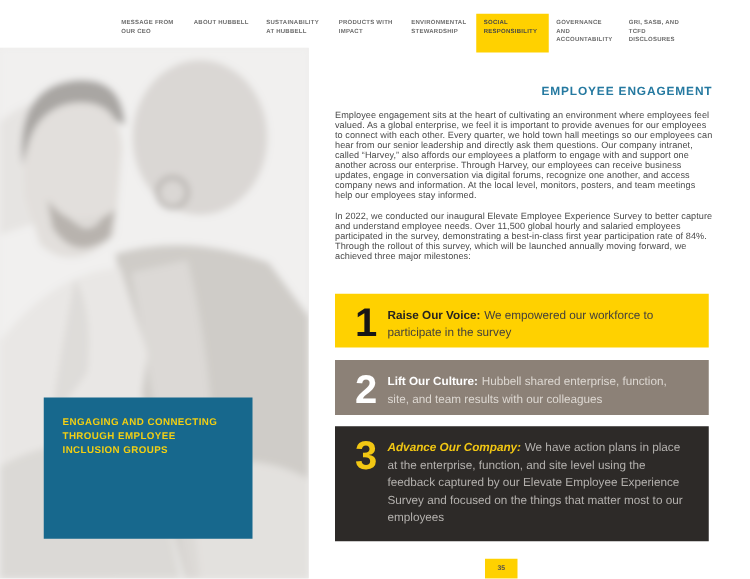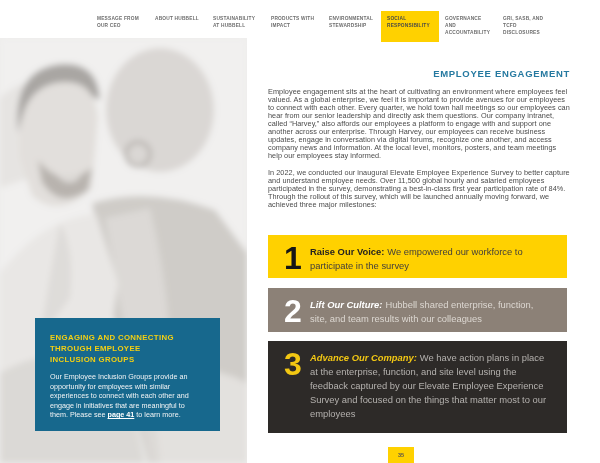--- a/index.html
+++ b/index.html
@@ -11,21 +11,21 @@
   .topnav-inner{position:absolute;top:11px;left:91px;display:flex;}
   .nav-item{width:58px;box-sizing:border-box;padding:5px 6px;font-size:4.8px;line-height:1.45;
     letter-spacing:.2px;color:#6d6d6d;text-transform:uppercase;font-weight:bold;cursor:pointer;}
   .nav-item.active{background:#FFD100;color:#4a4a45;}
 
   
   .photo{position:absolute;left:0;top:38px;width:247px;height:425px;background:#eeedec;overflow:hidden;}
   .photo svg{display:block;}
 
   
-  .callout{position:absolute;left:35px;top:318px;width:185px;height:113px;box-sizing:border-box;
+  .callout{position:absolute;left:35px;top:318px;width:167px;height:113px;box-sizing:border-box;
     background:#17688D;padding:15px 14px 0 15px;z-index:4;}
   .callout-title{color:#F2CF13;font-weight:bold;font-size:7.8px;line-height:1.38;letter-spacing:.35px;
     text-transform:uppercase;margin:0 0 7px 0;width:138px;}
   .callout-body{color:#f2f4f5;font-size:7.2px;line-height:1.32;width:144px;margin:0;}
   .callout-link{color:#ffffff;text-decoration:underline;font-weight:bold;cursor:pointer;margin-right:2px;}
 
   
   .article{position:absolute;left:268px;top:68px;width:302px;}
   .article-heading{margin:0 0 9px 0;font-size:9.5px;font-weight:bold;letter-spacing:.7px;color:#2579A0;
     text-transform:uppercase;text-align:right;}
@@ -37,21 +37,21 @@
   .ms-number{font-weight:bold;font-size:32px;line-height:.92;width:26px;flex:none;letter-spacing:-1px;}
   .ms-text{font-size:9.4px;line-height:1.5;padding-top:1px;width:248px;}
   .ms-label{font-weight:bold;margin-right:3px;}
   .ms-1{top:235px;height:43px;background:#FFD100;}
   .ms-1 .ms-number{color:#161616;}
   .ms-1 .ms-text{color:#44403a;}
   .ms-1 .ms-label{color:#27241f;}
   .ms-2{top:288px;height:44px;background:#8C8177;}
   .ms-2 .ms-number{color:#ffffff;}
   .ms-2 .ms-text{color:#ddd8d2;}
-  .ms-2 .ms-label{color:#ffffff;font-style:italic;}
+  .ms-2 .ms-label{color:#ffffff;}
   .ms-3{top:341px;height:92px;background:#2D2A28;}
   .ms-3 .ms-number{color:#F2C713;}
   .ms-3 .ms-text{color:#b4b1ae;}
   .ms-3 .ms-label{color:#F2C713;font-style:italic;}
 
   
   .page-tab{position:absolute;left:388px;top:447px;width:26px;height:16px;background:#FFD100;
     display:flex;align-items:center;justify-content:center;font-size:5.5px;color:#5d564a;font-weight:bold;}
 </style>
 </head>
@@ -94,22 +94,20 @@
         <path d="M0 235 Q42 180 96 176 L118 245 L92 425 L0 425 Z" fill="#e9e7e5"></path>
         <path d="M60 185 Q75 210 70 260 L40 300 Q50 235 60 185 Z" fill="#dedcd9"></path>
         <path d="M0 335 Q60 300 125 335 L145 425 L0 425 Z" fill="#dbd9d6"></path>
         <path d="M150 340 Q200 320 247 345 L247 425 L160 425 Z" fill="#e3e1de"></path>
       </g>
     </svg>
   </div>
 
   <aside class="callout">
     <h2 class="callout-title">ENGAGING AND CONNECTING THROUGH EMPLOYEE INCLUSION GROUPS</h2>
-    <p class="callout-body"><span>Our Employee Inclusion Groups provide an opportunity for employees with similar experiences to connect with each other and engage in initiatives that are meaningful to them. Please see</span>
-      <a class="callout-link">page 41</a><span>to learn more.</span></p>
   </aside>
 
   <section class="article">
     <h1 class="article-heading">EMPLOYEE ENGAGEMENT</h1>
     <p class="bodytext">Employee engagement sits at the heart of cultivating an environment where employees feel valued. As a global enterprise, we feel it is important to provide avenues for our employees to connect with each other. Every quarter, we hold town hall meetings so our employees can hear from our senior leadership and directly ask them questions. Our company intranet, called “Harvey,” also affords our employees a platform to engage with and support one another across our enterprise. Through Harvey, our employees can receive business updates, engage in conversation via digital forums, recognize one another, and access company news and information. At the local level, monitors, posters, and team meetings help our employees stay informed.</p>
     <p class="bodytext">In 2022, we conducted our inaugural Elevate Employee Experience Survey to better capture and understand employee needs. Over 11,500 global hourly and salaried employees participated in the survey, demonstrating a best-in-class first year participation rate of 84%. Through the rollout of this survey, which will be launched annually moving forward, we achieved three major milestones:</p>
   </section>
 
   <div class="milestone ms-1">
     <div class="row">

